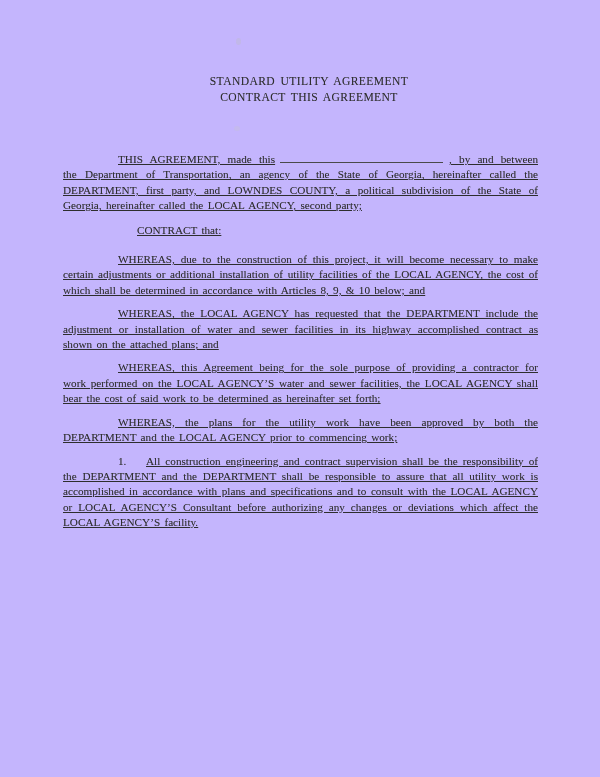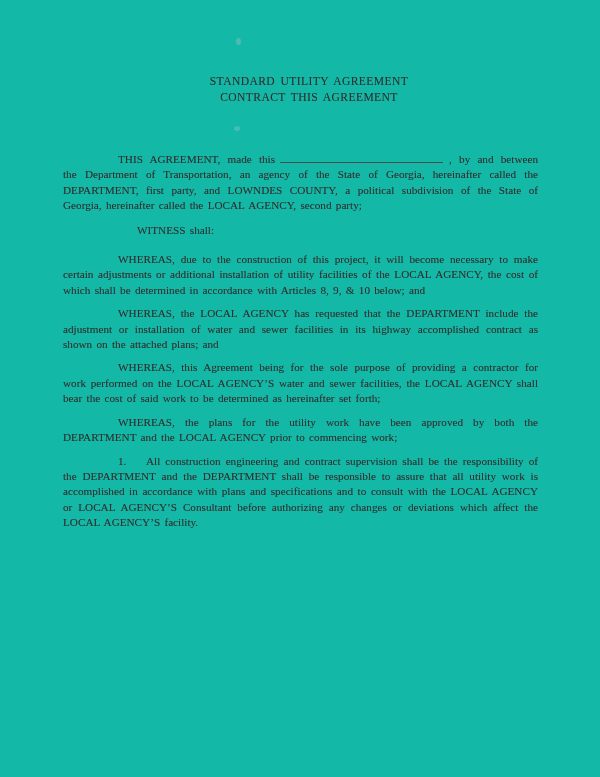--- a/index.html
+++ b/index.html
@@ -4,21 +4,21 @@
 <style>
   html, body {
     margin: 0;
     padding: 0;
     background: #ffffff;
   }
   .page {
     position: relative;
     width: 600px;
     height: 777px;
-    background: #14b8a6;
+    background: #c4b5fd;
     overflow: hidden;
     font-family: "Liberation Serif", "DejaVu Serif", serif;
     color: #2e2e2e;
     text-shadow: 0 0 0.5px rgba(70,70,70,0.35);
   }
   .title-block {
     margin-top: 74px;
     text-align: center;
     padding-left: 18px;
     font-size: 11.6px;
@@ -29,20 +29,21 @@
   .doc-body {
     margin: 46px 62px 0 63px; 
     font-size: 11.2px;
     line-height: 15.4px;
   }
   .para {
     margin: 0 0 8px 0;
     text-align: justify;
     text-indent: 55px;
     word-spacing: 1.5px;
+    text-decoration: underline;
   }
   .para.witness {
     margin-top: 9px;
     margin-bottom: 14px;
     text-indent: 74px;
     text-align: left;
   }
   .para.opening {
     margin-bottom: 9px;
   }
@@ -88,21 +89,21 @@
 
   <header class="title-block">
     <div>STANDARD UTILITY AGREEMENT</div>
     <div>CONTRACT THIS AGREEMENT</div>
   </header>
 
   <main class="doc-body">
 
     <p class="para opening"><span>THIS AGREEMENT, made this</span><span class="blank-line"></span><span>, by and between the Department of Transportation, an agency of the State of Georgia, hereinafter called the DEPARTMENT, first party, and LOWNDES COUNTY, a political subdivision of the State of Georgia, hereinafter called the LOCAL AGENCY, second party;</span></p>
 
-    <p class="para witness">WITNESS shall:</p>
+    <p class="para witness">CONTRACT that:</p>
 
 
     <p class="para">WHEREAS, due to the construction of this project, it will become necessary to make certain adjustments or additional installation of utility facilities of the LOCAL AGENCY, the cost of which shall be determined in accordance with Articles 8, 9, &amp; 10 below; and</p>
 
     <p class="para">WHEREAS, the LOCAL AGENCY has requested that the DEPARTMENT include the adjustment or installation of water and sewer facilities in its highway accomplished contract as shown on the attached plans; and</p>
 
     <p class="para">WHEREAS, this Agreement being for the sole purpose of providing a contractor for work performed on the LOCAL AGENCY’S water and sewer facilities, the LOCAL AGENCY shall bear the cost of said work to be determined as hereinafter set forth;</p>
 
 
     <p class="para">WHEREAS, the plans for the utility work have been approved by both the DEPARTMENT and the LOCAL AGENCY prior to commencing work;</p>

